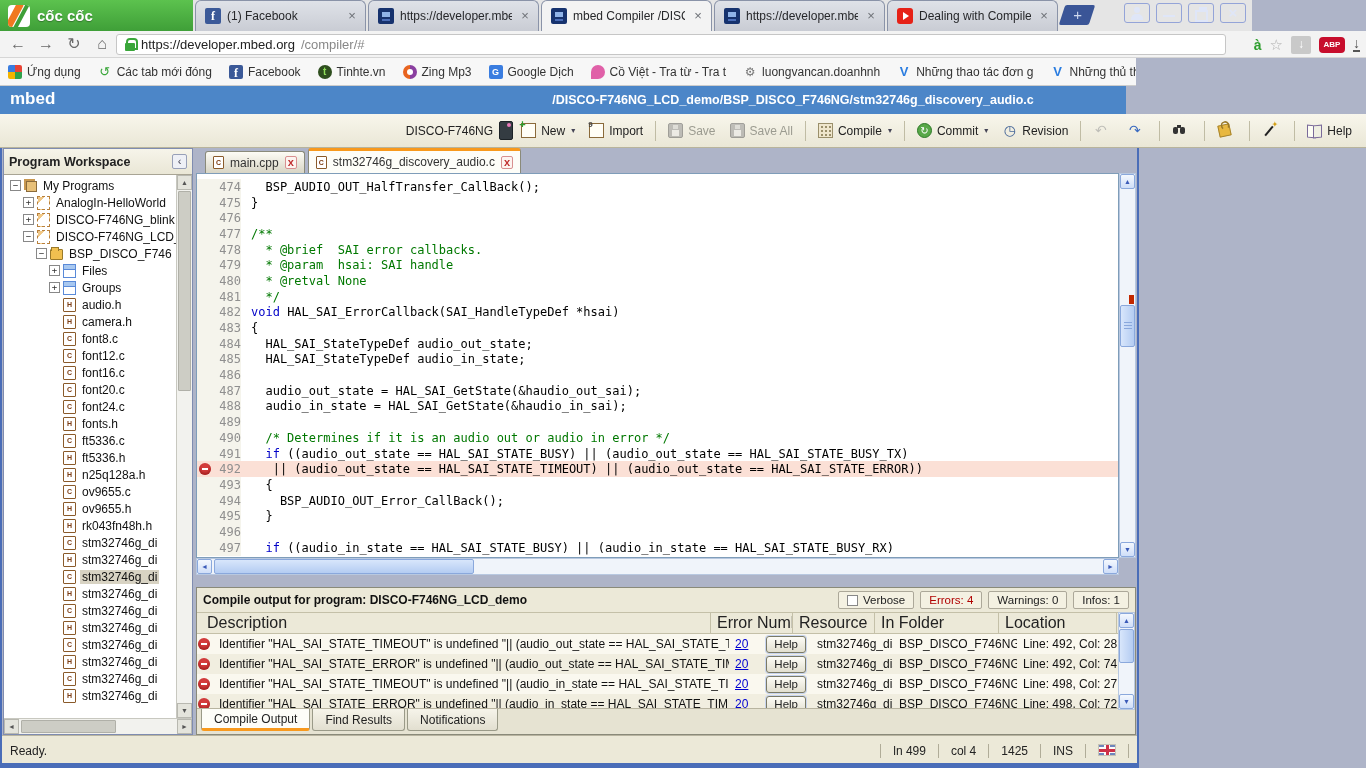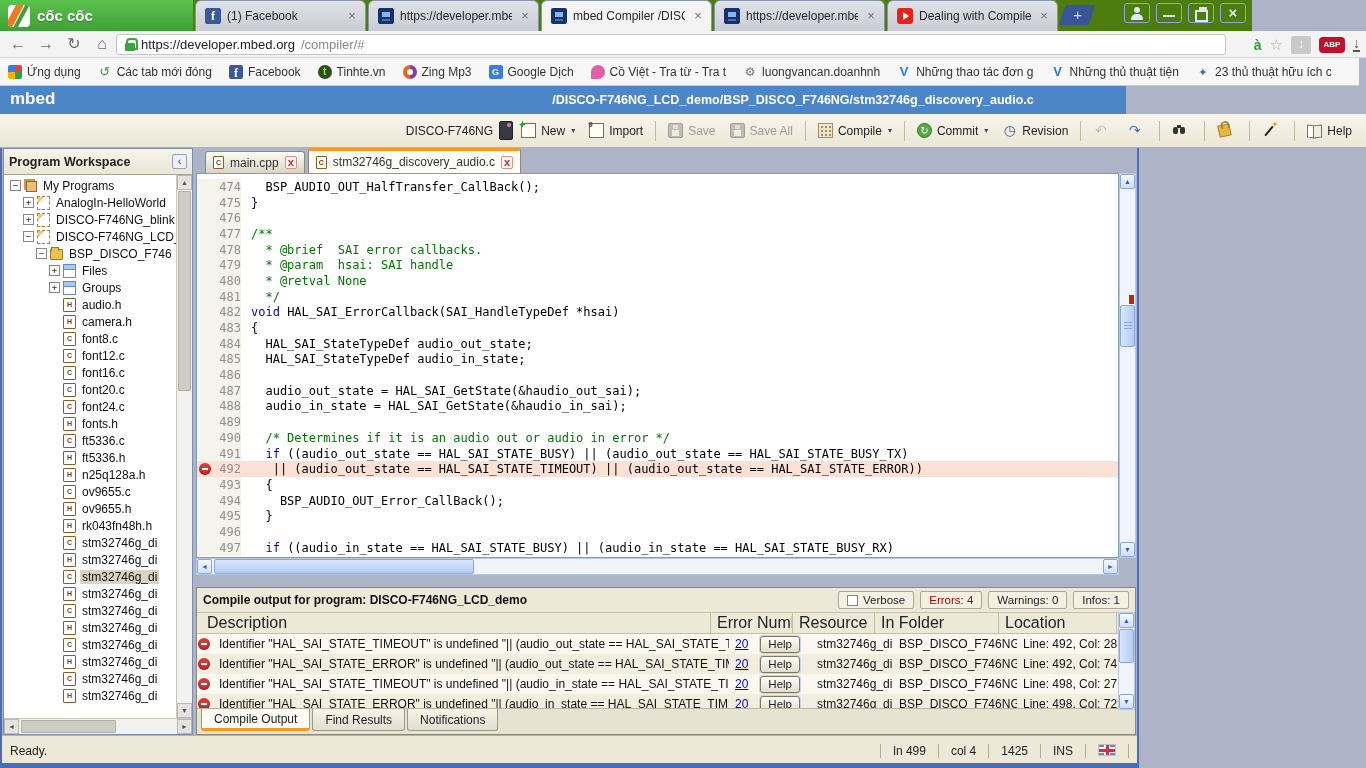--- a/index.html
+++ b/index.html
@@ -1,20 +1,20 @@
 <!DOCTYPE html>
 <html><head>
 <meta charset="utf-8">
 <style>
   * { margin:0; padding:0; box-sizing:border-box; }
   html,body { width:1366px; height:768px; overflow:hidden; }
   body { font-family:"Liberation Sans", sans-serif; position:relative; background:#aeb4c8; font-size:12px; }
 
   
-  #tabbar { position:absolute; left:0; top:0; width:1252px; height:31px; background:#4d7c0f; }
+  #tabbar { position:absolute; left:0; top:0; width:1252px; height:31px; background:#e5e5e5; }
   .brand { position:absolute; left:0; top:0; width:193px; height:31px; background:linear-gradient(#5cc24e,#3f9f38); display:flex; align-items:center; gap:7px; padding-left:8px; }
   .brand-mark { width:22px; height:22px; background:#fff; border-radius:4px; position:relative; overflow:hidden; }
   .brand-mark::before { content:""; position:absolute; left:2px; top:-3px; width:7px; height:30px; background:#f07820; transform:rotate(28deg); }
   .brand-mark::after  { content:""; position:absolute; left:11px; top:-3px; width:4px; height:30px; background:#3f9f38; transform:rotate(28deg); }
   .brand-text { color:#fff; font-weight:bold; font-size:15px; text-shadow:0 1px 1px rgba(0,0,0,.3); }
   .btabs { position:absolute; left:195px; top:0; height:31px; display:flex; }
   .btab { width:171px; height:31px; display:flex; align-items:center; gap:6px; padding:0 6px 0 9px; background:linear-gradient(#dfe2e8,#c9ccd4); border-radius:6px 6px 0 0; border:1px solid #8a93a8; border-bottom:none; margin-right:2px; overflow:hidden; }
   .btab.active { background:#f3f3f3; }
   .bfav { width:16px; height:16px; flex:none; position:relative; }
   .btitle { flex:1; font-size:12px; color:#26272a; white-space:nowrap; overflow:hidden; }
@@ -50,21 +50,21 @@
   .url-path { color:#888; font-size:13px; }
   .abar-right { position:absolute; right:6px; top:2px; height:23px; display:flex; align-items:center; gap:8px; }
   .ime { color:#2e9e2e; font-weight:bold; font-size:14px; }
   .star { color:#b0b0b0; font-size:15px; }
   .dlarrowbox { width:20px; height:18px; background:#c9c9c9; border-radius:2px; color:#fff; text-align:center; line-height:17px; font-size:12px; }
   .dlarrowbox::before { content:"↓"; }
   .abp { width:26px; height:16px; background:#c70d2c; border-radius:4px; color:#fff; font-weight:bold; font-size:8px; text-align:center; line-height:16px; }
   .dl { color:#555; font-size:14px; font-weight:bold; border-bottom:2px solid #555; line-height:13px; }
   .dl::before { content:"↓"; }
 
-  #bookmarksbar { position:absolute; left:0; top:58px; width:1359px; height:28px; background:#f7f7f7; border-bottom:1px solid #cccccc; display:flex; align-items:center; padding:0 8px; gap:17px; overflow:hidden; }
+  #bookmarksbar { position:absolute; left:0; top:58px; width:1136px; height:28px; background:#f7f7f7; border-bottom:1px solid #cccccc; display:flex; align-items:center; padding:0 8px; gap:17px; overflow:hidden; }
   .bm { display:flex; align-items:center; gap:5px; white-space:nowrap; color:#333; font-size:12px; }
   .bmi { width:14px; height:14px; flex:none; position:relative; border-radius:2px; }
   .i-apps { background:conic-gradient(#e84436 0 25%, #30a24c 25% 50%, #f4b400 50% 75%, #3a7de0 75%); border-radius:2px; }
   .i-restore-tabs::before { content:"↺"; color:#3aa63a; font-size:13px; line-height:14px; position:absolute; inset:0; text-align:center; }
   .i-tinhte { background:#2e4e1e; border-radius:50%; }
   .i-tinhte::before { content:"t"; color:#8fe05a; position:absolute; inset:0; text-align:center; line-height:14px; font-weight:bold; font-size:10px; }
   .i-zing { background:conic-gradient(#8a3fa0 0 50%, #e86420 50%); border-radius:50%; }
   .i-zing::before { content:""; position:absolute; left:4px; top:4px; width:6px; height:6px; background:#fff; border-radius:50%; }
   .i-gtranslate { background:#3a7de0; }
   .i-gtranslate::before { content:"G"; color:#fff; position:absolute; inset:0; text-align:center; line-height:14px; font-size:9px; font-weight:bold; }
@@ -188,21 +188,21 @@
   .oc-num { width:82px; flex:none; }
   .oc-res { width:82px; flex:none; }
   .oc-fold { width:124px; flex:none; }
   .oc-loc { width:118px; flex:none; }
   .oc-sbspace { width:18px; flex:none; border-right:none; }
   .out-rows { flex:1; overflow:hidden; position:relative; background:#faf8ef; }
   .erow { height:20px; display:flex; align-items:center; font-size:12px; color:#111; background:#faf8ef; }
   .erow:nth-child(even) { background:#f1eee0; }
   .eicon { width:22px; flex:none; position:relative; height:13px; padding-left:6px; }
   .edesc { flex:1; white-space:nowrap; overflow:hidden; }
-  .enumcell { width:82px; flex:none; display:flex; align-items:center; gap:12px; padding-left:6px; }
+  .enumcell { width:82px; flex:none; display:flex; align-items:center; gap:18px; padding-left:6px; }
   .elink { color:#0000d0; text-decoration:underline; }
   .ehelp { border:1px solid #7a7a66; background:linear-gradient(#fdfcf6,#e2dfd0); border-radius:3px; padding:0 7px; font-size:11.5px; line-height:15px; color:#222; box-shadow:0 0 0 1px #c8d4ee; }
   .eres, .efold, .eloc { flex:none; white-space:nowrap; overflow:hidden; padding-left:6px; font-size:12px; }
   .eres { width:82px; } .efold { width:124px; } .eloc { width:118px; }
   .out-vscroll { position:absolute; right:0; top:24px; width:17px; height:98px; background:#f0f4fa; border:1px solid #b8c8e0; z-index:5; }
   .out-vthumb { position:absolute; left:0; top:16px; width:15px; height:34px; background:linear-gradient(90deg,#d8e6fb,#b4ccf2); border:1px solid #8aa8dc; border-radius:2px; }
   .out-tabs { height:26px; display:flex; align-items:flex-start; gap:2px; padding-left:4px; border-top:1px solid #b8b4a0; background:#e6e3d2; }
   .otab { height:22px; padding:0 12px; display:flex; align-items:center; font-size:12px; color:#222; background:linear-gradient(#f6f4ea,#e2dfd0); border:1px solid #9a9a88; border-top:none; border-radius:0 0 3px 3px; }
   .otab.active { background:#fdfdf8; border-bottom:3px solid #f8991d; font-weight:normal; }
 

